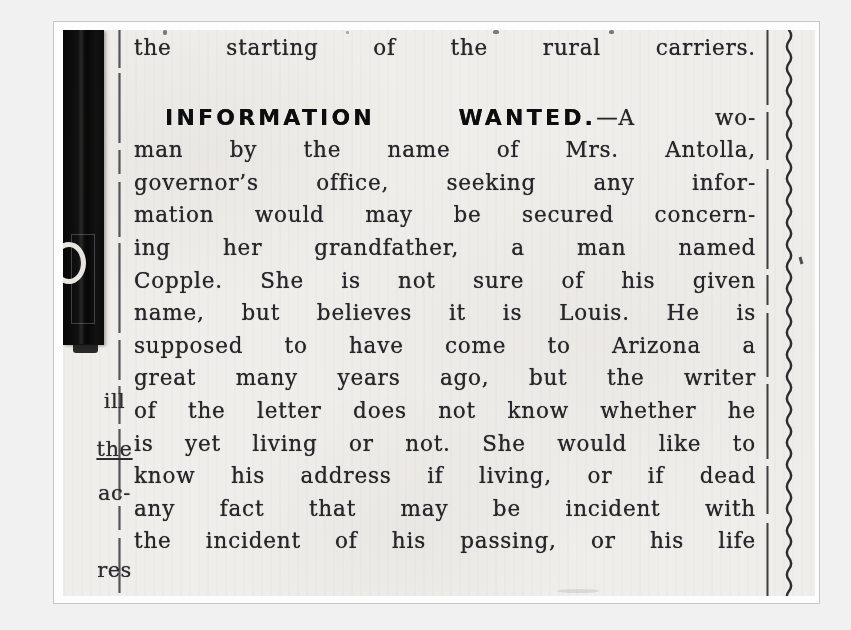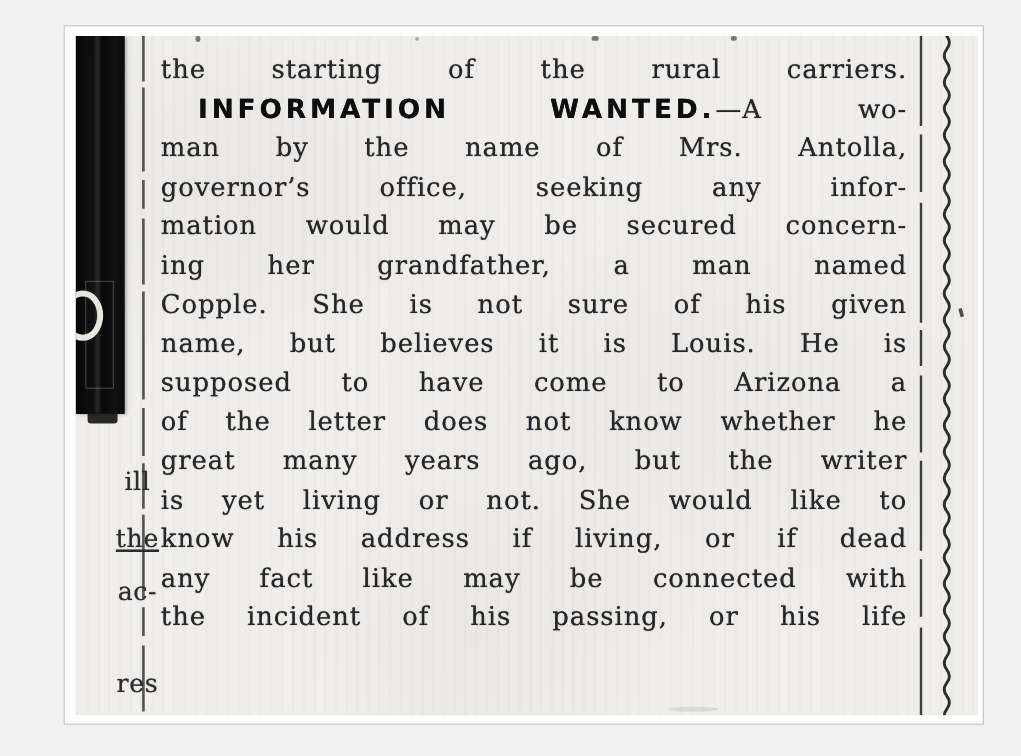--- a/index.html
+++ b/index.html
@@ -39,30 +39,30 @@
   .white-rect {
     position:absolute; left:8px; top:204px; width:22px; height:88px;
     border:1px solid rgba(255,255,255,0.22);
   }
   .bar-notch {
     position:absolute; left:10px; top:314px; width:25px; height:9px;
     background:#121212; border-radius:0 0 3px 3px; opacity:0.9;
   }
   .rules { position:absolute; left:0; top:0; z-index:1; }
   .article {
-    position:absolute; left:71px; top:13px; width:622px; z-index:2;
+    position:absolute; left:71px; top:2px; width:622px; z-index:2;
     color:#26262a;
   }
   .line {
     font-size:21.5px; line-height:32.6px; letter-spacing:0.8px; word-spacing:4px;
     text-align:justify; text-align-last:justify;
     text-shadow:0 0 0.7px rgba(30,30,35,0.8);
     white-space:normal;
   }
-  .line.indent { padding-left:31px; }
+  .line.indent { padding-left:31px;margin-top:37px; }
   .line.last { text-align-last:left; word-spacing:9px; }
   .headline {
     font-family:"DejaVu Sans", sans-serif; font-weight:bold;
     font-size:22px; letter-spacing:3.2px; color:#0d0d0f;
     text-shadow:0 0 0.5px rgba(0,0,0,0.8);
   }
   .left-margin { position:absolute; left:0; top:0; width:43px; height:566px; z-index:2; }
   .frag {
     position:absolute; left:0; width:43px; text-align:center;
     font-size:21px; letter-spacing:0.5px; color:#2c2c30;
@@ -116,23 +116,23 @@
       <div class="article">
           <div class="line">the starting of the rural carriers.</div>
           <div class="line indent"><span class="headline">INFORMATION WANTED.</span><span>—A wo-</span></div>
           <div class="line">man by the name of Mrs. Antolla,</div>
           <div class="line">governor’s office, seeking any infor-</div>
           <div class="line">mation would may be secured concern-</div>
           <div class="line">ing her grandfather, a man named</div>
           <div class="line">Copple. She is not sure of his given</div>
           <div class="line">name, but believes it is Louis. He is</div>
           <div class="line">supposed to have come to Arizona a</div>
+          <div class="line">great many years ago, but the writer</div>
           <div class="line">of the letter does not know whether he</div>
-          <div class="line">great many years ago, but the writer</div>
           <div class="line">is yet living or not. She would like to</div>
           <div class="line">know his address if living, or if dead</div>
-          <div class="line">any fact like may be connected with</div>
+          <div class="line">any fact that may be incident with</div>
           <div class="line">the incident of his passing, or his life</div>
         </div>
 
     </div>
   </div>
 </div>
 
 </body></html>

